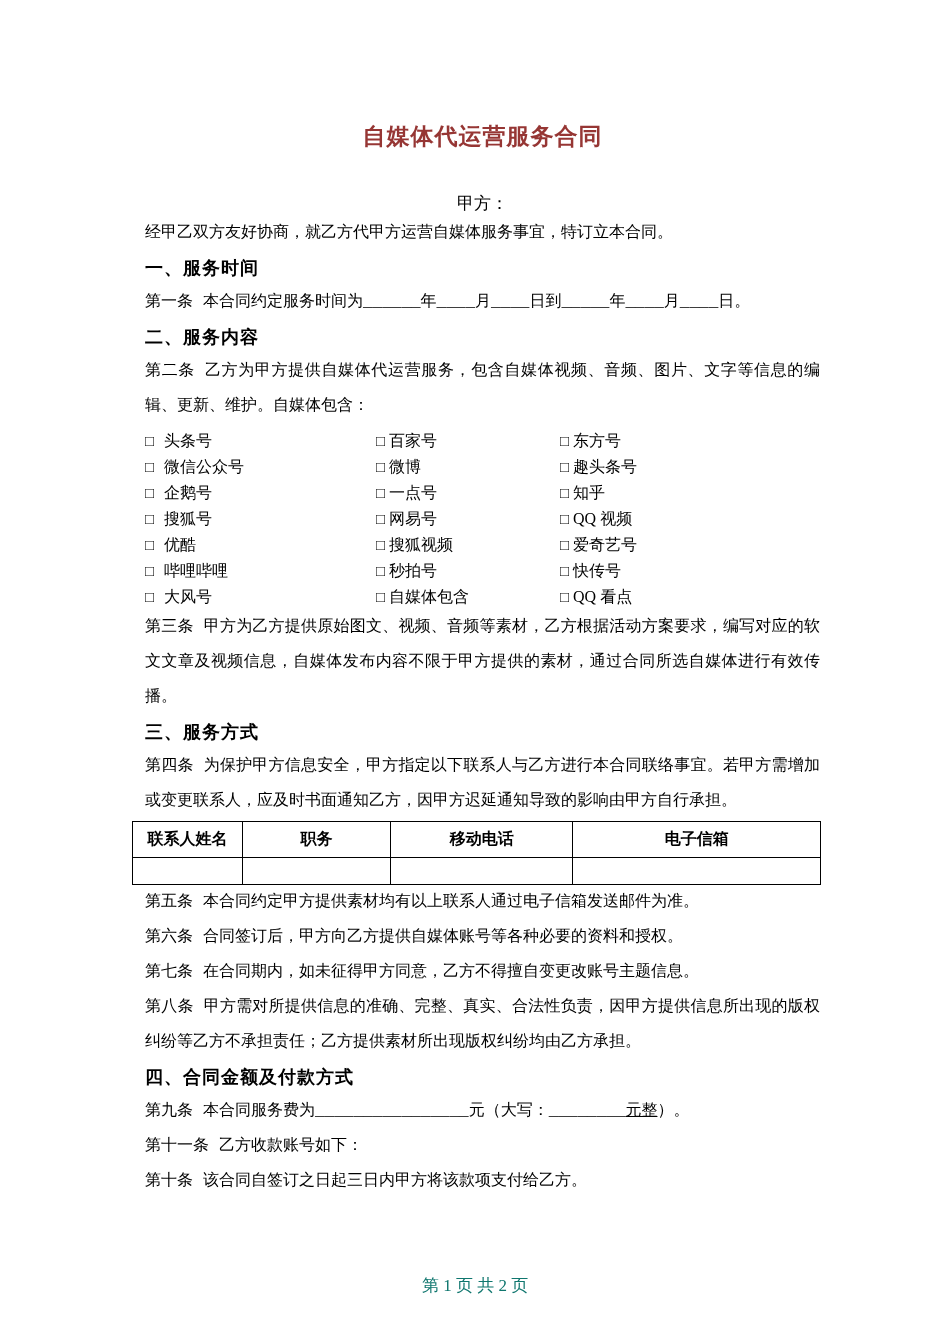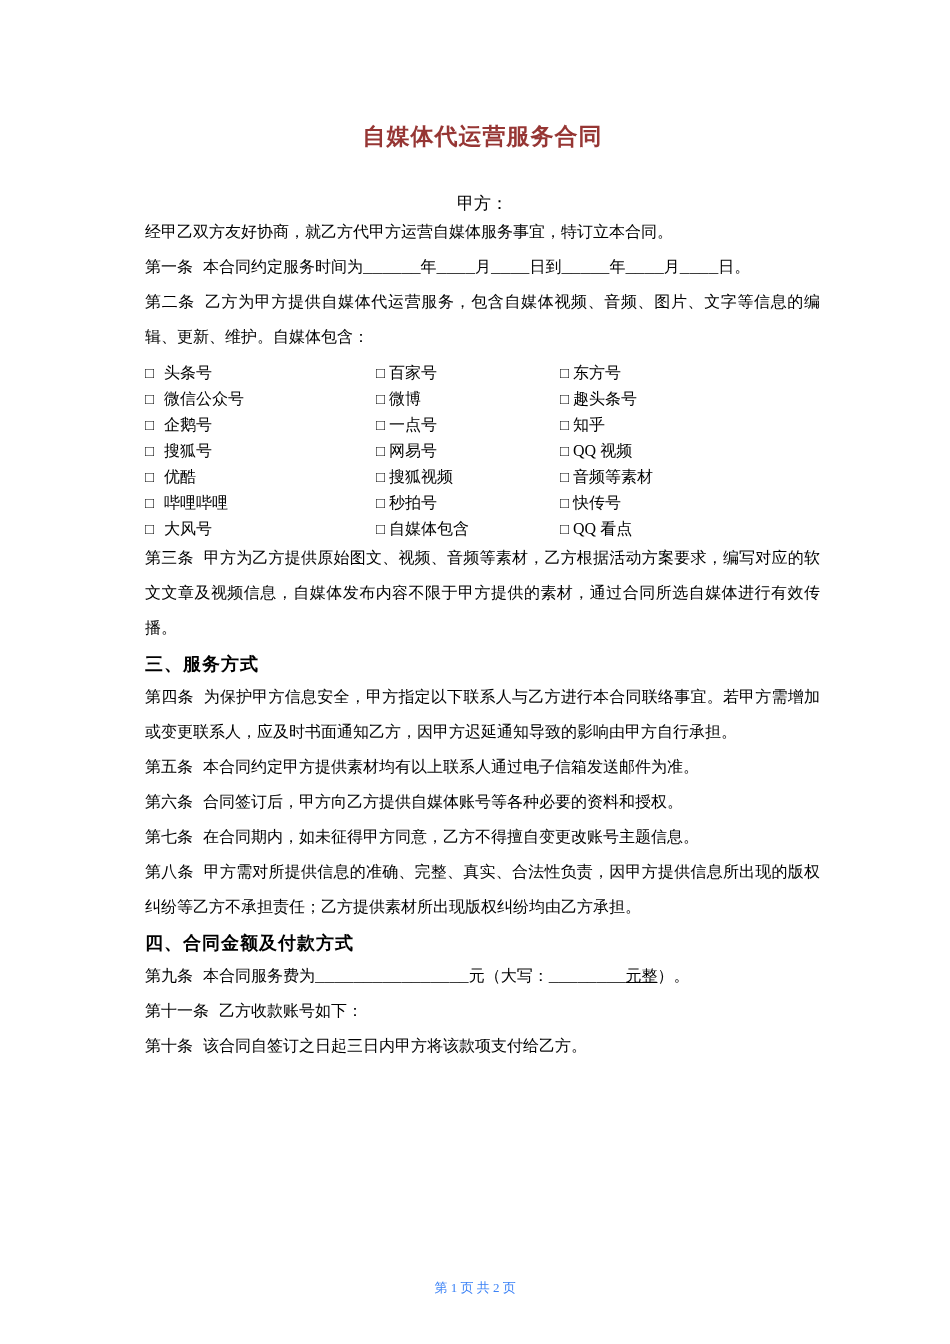--- a/index.html
+++ b/index.html
@@ -61,38 +61,40 @@
     font-weight:bold;
     text-align:center;
     font-family:"Liberation Sans","DejaVu Sans",sans-serif;
   }
   .contact-table td { height:27px; }
 
   .footer {
     position:absolute;
     left:0; right:0; bottom:78px;
     text-align:center;
-    font-size:13px;
-    color:#3b82f6;
+    font-size:17px;
+    color:#0f766e;
   }
 </style>
 </head>
 <body>
 
 <div class="page">
 
   <h1 class="doc-title">自媒体代运营服务合同</h1>
 
   <p class="party first">甲方：</p>
 
   <p class="clause intro">经甲乙双方友好协商，就乙方代甲方运营自媒体服务事宜，特订立本合同。</p>
 
+  <h2 class="sec">一、服务时间</h2>
 
   <p class="clause"><span class="num">第一条</span><span>本合同约定服务时间为______年____月____日到_____年____月____日。</span></p>
 
+  <h2 class="sec">二、服务内容</h2>
 
   <p class="clause"><span class="num">第二条</span><span>乙方为甲方提供自媒体代运营服务，包含自媒体视频、音频、图片、文字等信息的编辑、更新、维护。自媒体包含：</span></p>
 
   <div class="platforms">
     <div class="p-row">
       <div class="p-cell">
           <span class="cb">□</span>
           <span>头条号</span>
         </div>
       <div class="p-cell">
@@ -150,21 +152,21 @@
       <div class="p-cell">
           <span class="cb">□</span>
           <span>优酷</span>
         </div>
       <div class="p-cell">
           <span class="cb">□</span>
           <span>搜狐视频</span>
         </div>
       <div class="p-cell">
           <span class="cb">□</span>
-          <span>音频等素材</span>
+          <span>爱奇艺号</span>
         </div>
     </div>
     <div class="p-row">
       <div class="p-cell">
           <span class="cb">□</span>
           <span>哔哩哔哩</span>
         </div>
       <div class="p-cell">
           <span class="cb">□</span>
           <span>秒拍号</span>
@@ -189,20 +191,44 @@
         </div>
     </div>
   </div>
 
   <p class="clause"><span class="num">第三条</span><span>甲方为乙方提供原始图文、视频、音频等素材，乙方根据活动方案要求，编写对应的软文文章及视频信息，自媒体发布内容不限于甲方提供的素材，通过合同所选自媒体进行有效传播。</span></p>
 
   <h2 class="sec">三、服务方式</h2>
 
   <p class="clause"><span class="num">第四条</span><span>为保护甲方信息安全，甲方指定以下联系人与乙方进行本合同联络事宜。若甲方需增加或变更联系人，应及时书面通知乙方，因甲方迟延通知导致的影响由甲方自行承担。</span></p>
 
+  <table class="contact-table">
+    <colgroup>
+      <col style="width:16%">
+        <col style="width:21.5%">
+        <col style="width:26.5%">
+        <col style="width:36%">
+    </colgroup>
+    <thead>
+      <tr>
+        <th>联系人姓名</th>
+        <th>职务</th>
+        <th>移动电话</th>
+        <th>电子信箱</th>
+      </tr>
+    </thead>
+    <tbody>
+      <tr>
+        <td></td>
+        <td></td>
+        <td></td>
+        <td></td>
+      </tr>
+    </tbody>
+  </table>
 
   <p class="clause"><span class="num">第五条</span><span>本合同约定甲方提供素材均有以上联系人通过电子信箱发送邮件为准。</span></p>
 
   <p class="clause"><span class="num">第六条</span><span>合同签订后，甲方向乙方提供自媒体账号等各种必要的资料和授权。</span></p>
 
   <p class="clause"><span class="num">第七条</span><span>在合同期内，如未征得甲方同意，乙方不得擅自变更改账号主题信息。</span></p>
 
   <p class="clause"><span class="num">第八条</span><span>甲方需对所提供信息的准确、完整、真实、合法性负责，因甲方提供信息所出现的版权纠纷等乙方不承担责任；乙方提供素材所出现版权纠纷均由乙方承担。</span></p>
 
   <h2 class="sec">四、合同金额及付款方式</h2>

